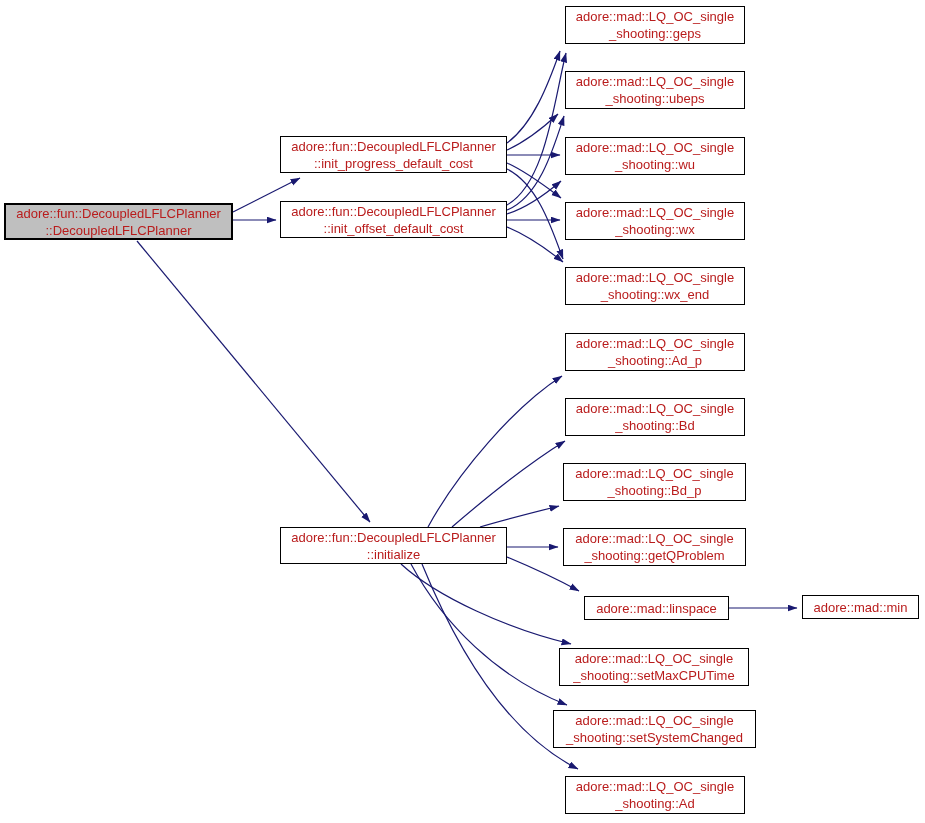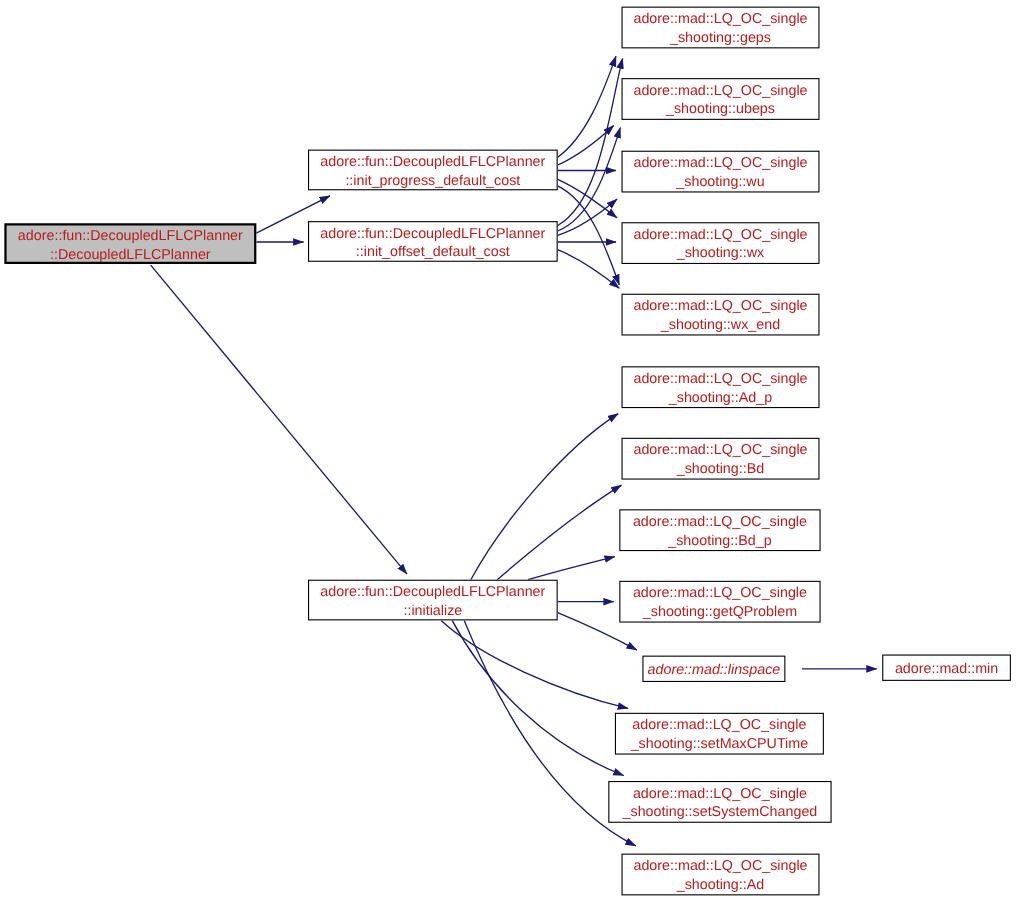--- a/index.html
+++ b/index.html
@@ -82,21 +82,21 @@
       <div class="node" style="left: 565px; top: 267px; width: 180px; height: 38px; background: rgb(255, 255, 255); border-color: rgb(0, 0, 0);">adore::mad::LQ_OC_single
 _shooting::wx_end</div>
       <div class="node" style="left: 565px; top: 333px; width: 180px; height: 38px; background: rgb(255, 255, 255); border-color: rgb(0, 0, 0);">adore::mad::LQ_OC_single
 _shooting::Ad_p</div>
       <div class="node" style="left: 565px; top: 398px; width: 180px; height: 38px; background: rgb(255, 255, 255); border-color: rgb(0, 0, 0);">adore::mad::LQ_OC_single
 _shooting::Bd</div>
       <div class="node" style="left: 563px; top: 463px; width: 183px; height: 38px; background: rgb(255, 255, 255); border-color: rgb(0, 0, 0);">adore::mad::LQ_OC_single
 _shooting::Bd_p</div>
       <div class="node" style="left: 563px; top: 528px; width: 183px; height: 38px; background: rgb(255, 255, 255); border-color: rgb(0, 0, 0);">adore::mad::LQ_OC_single
 _shooting::getQProblem</div>
-      <div class="node" style="left: 584px; top: 596px; width: 130px; height: 24px; background: rgb(255, 255, 255); border-color: rgb(0, 0, 0); font-style: italic;">adore::mad::linspace</div>
+      <div class="node" style="left: 584px; top: 596px; width: 145px; height: 24px; background: rgb(255, 255, 255); border-color: rgb(0, 0, 0);">adore::mad::linspace</div>
       <div class="node" style="left: 559px; top: 648px; width: 190px; height: 38px; background: rgb(255, 255, 255); border-color: rgb(0, 0, 0);">adore::mad::LQ_OC_single
 _shooting::setMaxCPUTime</div>
       <div class="node" style="left: 553px; top: 710px; width: 203px; height: 38px; background: rgb(255, 255, 255); border-color: rgb(0, 0, 0);">adore::mad::LQ_OC_single
 _shooting::setSystemChanged</div>
       <div class="node" style="left: 565px; top: 776px; width: 180px; height: 38px; background: rgb(255, 255, 255); border-color: rgb(0, 0, 0);">adore::mad::LQ_OC_single
 _shooting::Ad</div>
       <div class="node" style="left: 802px; top: 595px; width: 117px; height: 24px; background: rgb(255, 255, 255); border-color: rgb(0, 0, 0);">adore::mad::min</div>
     </div>
 </div>
 

